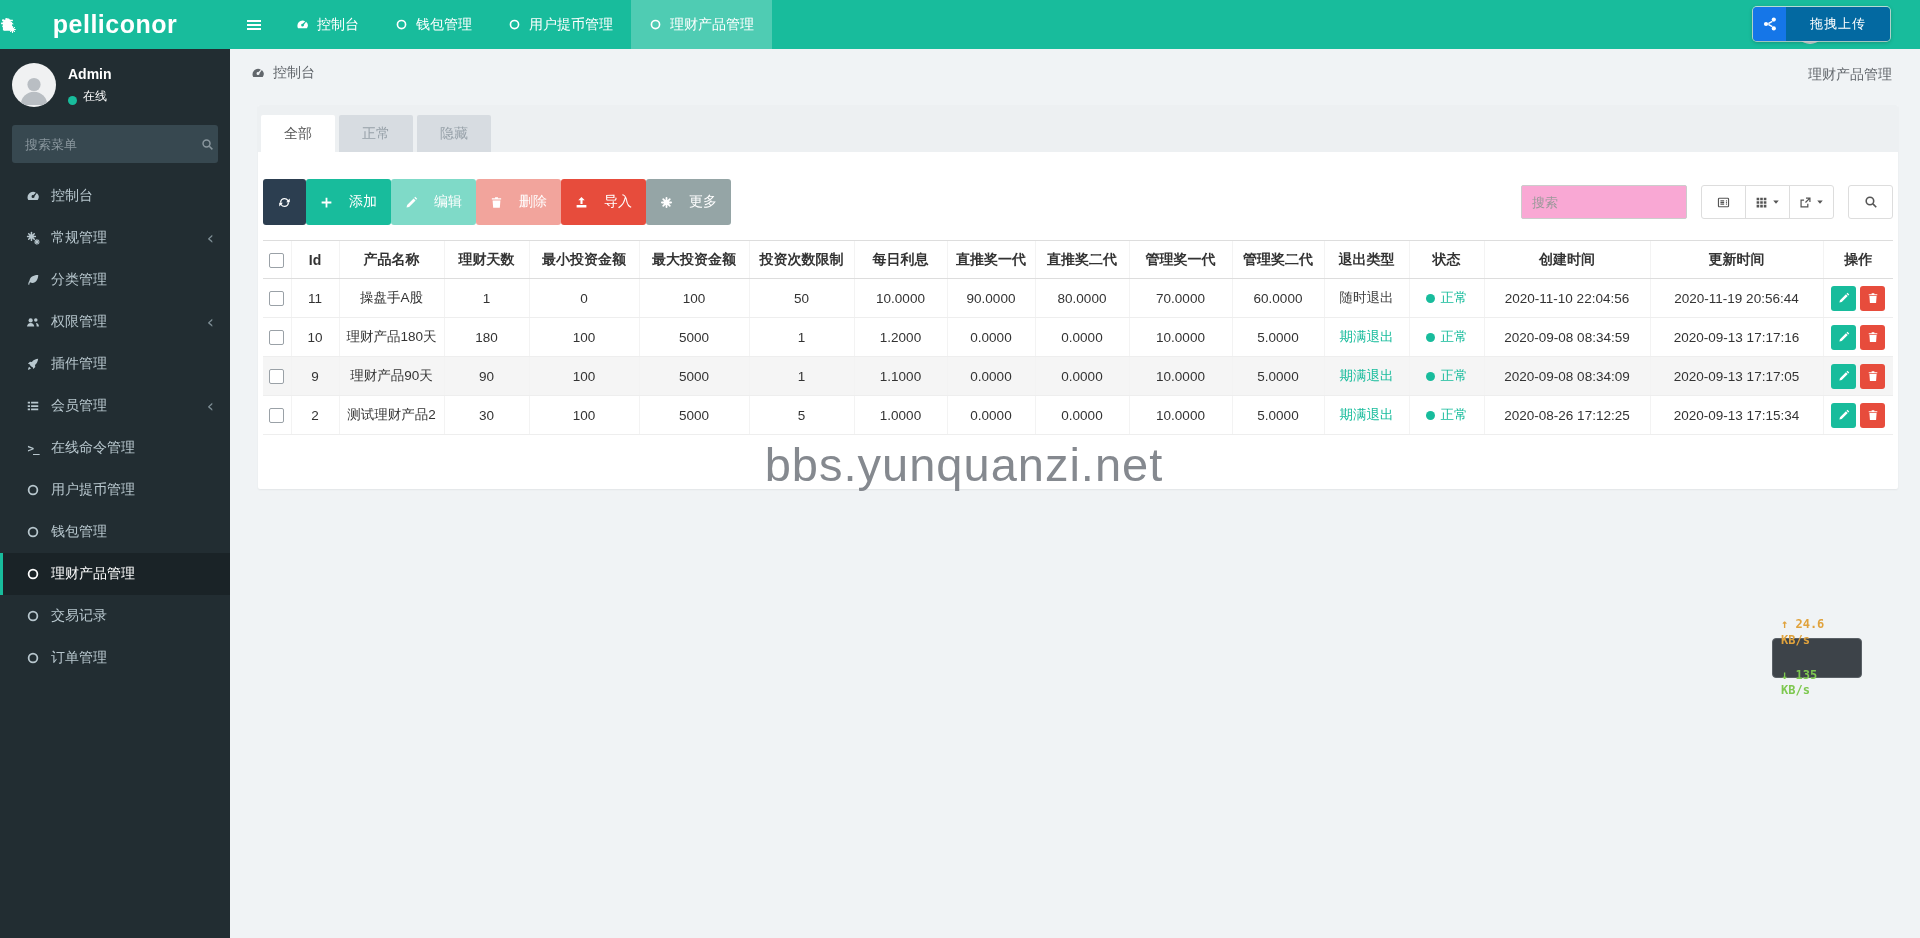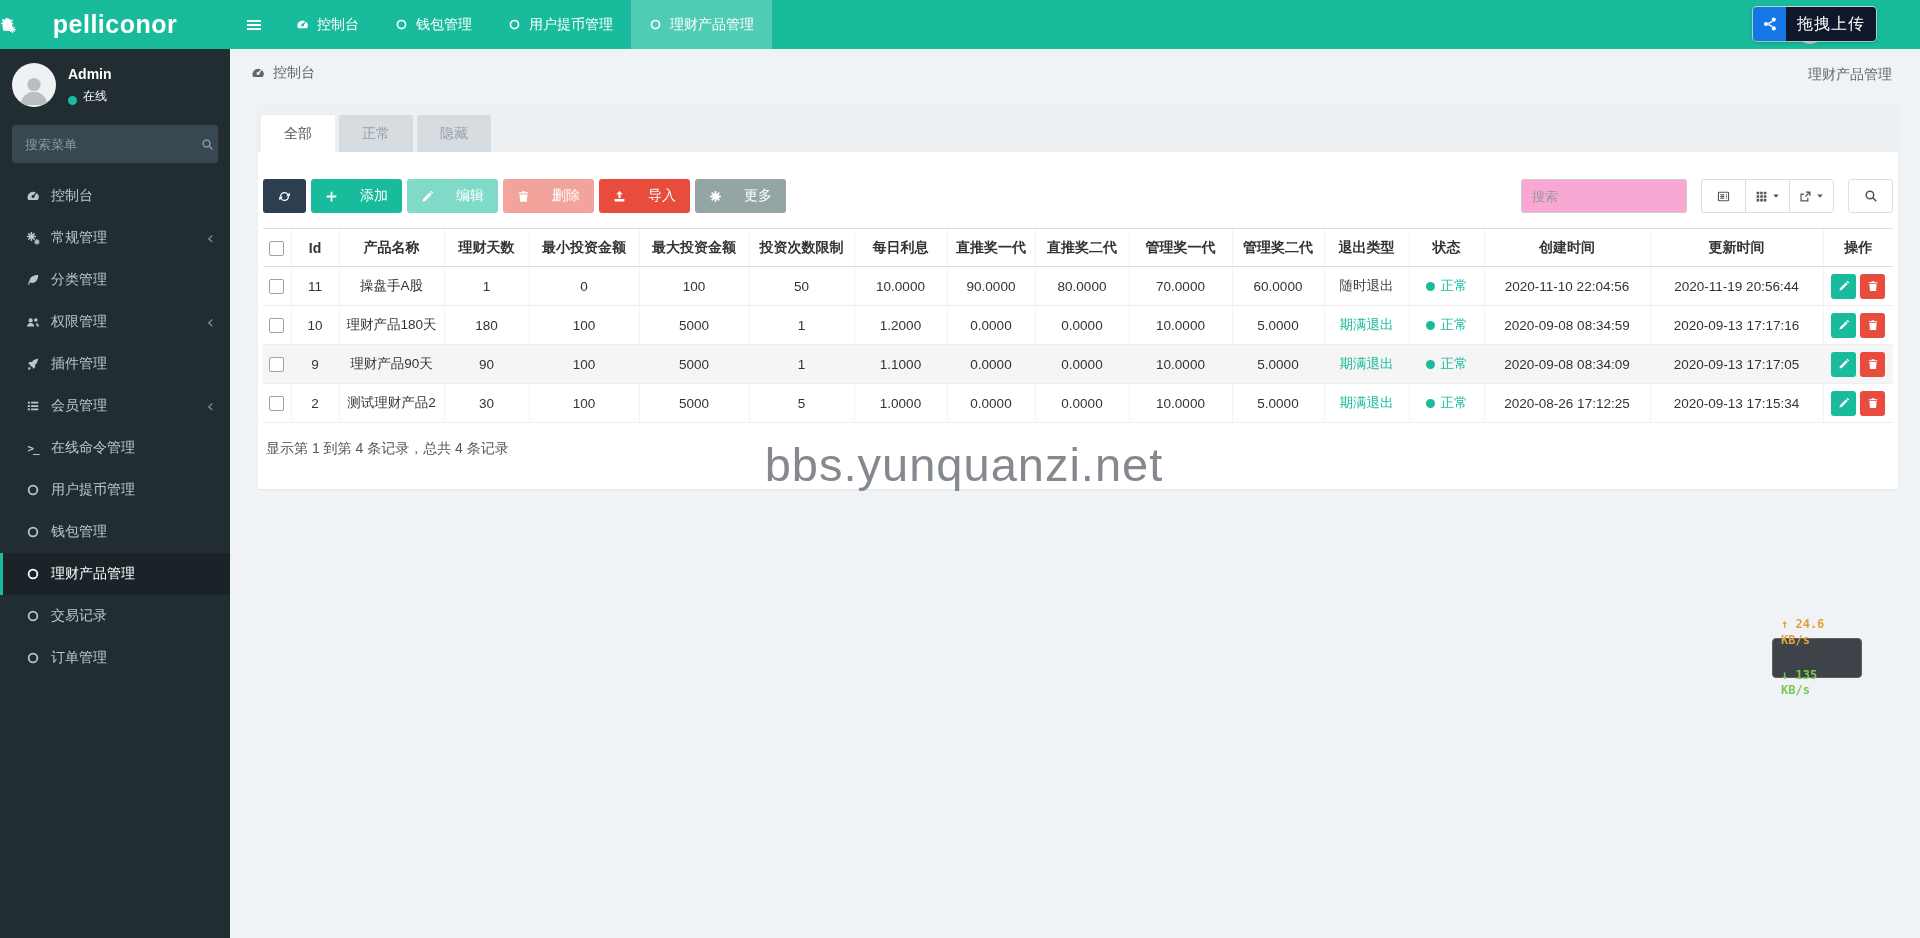--- a/index.html
+++ b/index.html
@@ -14,21 +14,21 @@
   .nav-tabs{position:absolute;left:278px;top:0;height:49px;display:flex}
   .nav-tab{display:flex;align-items:center;gap:8px;padding:0 18px;color:#fff;font-size:14px;cursor:pointer}
   .nav-tab.active{background:rgba(255,255,255,.24)}
   .nav-tab .ticon{font-size:13px;display:flex}
   .nav-icon{position:absolute;top:0;height:49px;display:flex;align-items:center;color:#fff;font-size:15px;cursor:pointer}
   .ni-home{left:1660}.ni-trash{left:1704}.ni-cogs{left:1891;font-size:16px}
   .avatar-sliver{position:absolute;left:1795px;top:14px;width:30px;height:30px;border-radius:50%;background:#cdd2d6;z-index:5}
   .uname-top{position:absolute;left:1830px;top:17px;color:#fff;font-size:13px;z-index:6;white-space:nowrap}
   .upload-badge{position:absolute;left:1753px;top:7px;height:34px;display:flex;z-index:10;border-radius:4px;overflow:hidden;box-shadow:0 1px 4px rgba(0,0,0,.3),0 0 0 1px rgba(255,255,255,.75)}
   .ub-icon{width:33px;background:#1576e8;display:flex;align-items:center;justify-content:center;color:#fff;font-size:16px}
-  .ub-label{background:#0f172a;color:#fff;display:flex;align-items:center;padding:0 11px;font-size:16px;letter-spacing:1px}
+  .ub-label{background:#0369a1;color:#fff;display:flex;align-items:center;padding:0 24px;font-size:13px;letter-spacing:1px}
 
   
   .sidebar{position:absolute;top:49px;left:0;width:230px;height:889px;background:#222d32;z-index:40}
   .user-panel{display:flex;padding:14px 12px 10px;gap:12px;align-items:center}
   .avatar{width:44px;height:44px;border-radius:50%;background:#f0f1f2;display:flex;align-items:flex-end;justify-content:center;overflow:hidden;font-size:34px;color:#b9bec3}
   .uname{color:#fff;font-size:14px;font-weight:bold}
   .ustatus{color:#fff;font-size:12px;display:flex;align-items:flex-end;gap:6px;margin-top:6px}
   .dot{width:9px;height:9px;border-radius:50%;background:#18bc9c;display:inline-block}
   .side-search{margin:8px 12px 12px;background:#374850;border-radius:3px;display:flex;align-items:center;height:38px;padding:0 13px}
   .side-search input{flex:1;background:transparent;border:0;outline:0;color:#ccc;font-size:13px;font-family:Liberation Sans, sans-serif}
@@ -47,21 +47,21 @@
   .crumbs .cicon{font-size:14px;color:#62676c;display:flex}
   .crumb-right{position:absolute;right:28px;top:17px;color:#62676c;font-size:14px}
 
   .panel{position:absolute;left:28px;top:56px;width:1640px;height:384px;background:#fff;border-radius:2px;box-shadow:0 1px 2px rgba(0,0,0,.06)}
   .panel-heading{height:47px;background:#edf0f2;border-radius:2px 2px 0 0;display:flex;align-items:flex-end;padding-left:3px}
   .ftab{height:37px;padding:0 23px;display:flex;align-items:center;font-size:14px;margin-right:4px;border-radius:2px 2px 0 0;background:#d7dce1;color:#97a1a9;cursor:pointer}
   .ftab.active{background:#fff;color:#555}
   .panel-body{padding:27px 5px 0}
 
   .toolbar{display:flex;align-items:center}
-  .btn{height:34px;border:0;border-radius:3px;color:#fff;font-size:14px;display:inline-flex;align-items:center;gap:22px;padding:0 14px;margin-right:5px;cursor:pointer;font-family:inherit}
+  .btn{height:46px;border:0;border-radius:3px;color:#fff;font-size:14px;display:inline-flex;align-items:center;gap:16px;padding:0 14px;cursor:pointer;font-family:inherit}
   .btn .bicon{font-size:13px;display:flex}
   .btn-refresh{width:43px;justify-content:center;background:#2c3e50;padding:0}
   .btn-add{background:#18bc9c}
   .btn-edit{background:#18bc9c;opacity:.55}
   .btn-del{background:#e74c3c;opacity:.5}
   .btn-import{background:#e74c3c}
   .btn-more{background:#95a5a6}
   .tb-right{margin-left:auto;display:flex;align-items:center}
   .search-input{width:166px;height:34px;border:1px solid #ccc;border-radius:2px;padding:0 10px;font-size:13px;color:#555;outline:0;font-family:inherit;background:#f9a8d4}
   .search-input::placeholder{color:#999}
@@ -636,21 +636,20 @@
                       <svg class="svgi" viewBox="0 0 16 16" fill="currentColor">
                         <path d="M6.2 1.6h3.6v1.3h3.9v1.5H2.3V2.9h3.9zM3.2 5.4h9.6l-.7 9.2H3.9z"></path>
                       </svg>
                     </span>
                   </button></td>
               </tr>
             </tbody>
         </table>
       </div>
 
-      <div class="summary">显示第 1 到第 4 条记录，总共 4 条记录</div>
     </div>
   </div>
 </div>
 
 <div class="watermark">bbs.yunquanzi.net</div>
 
 <div class="net">
   <span class="up">↑ 24.6 KB/s</span>
   <span class="down">↓ 135 KB/s</span>
 </div>

